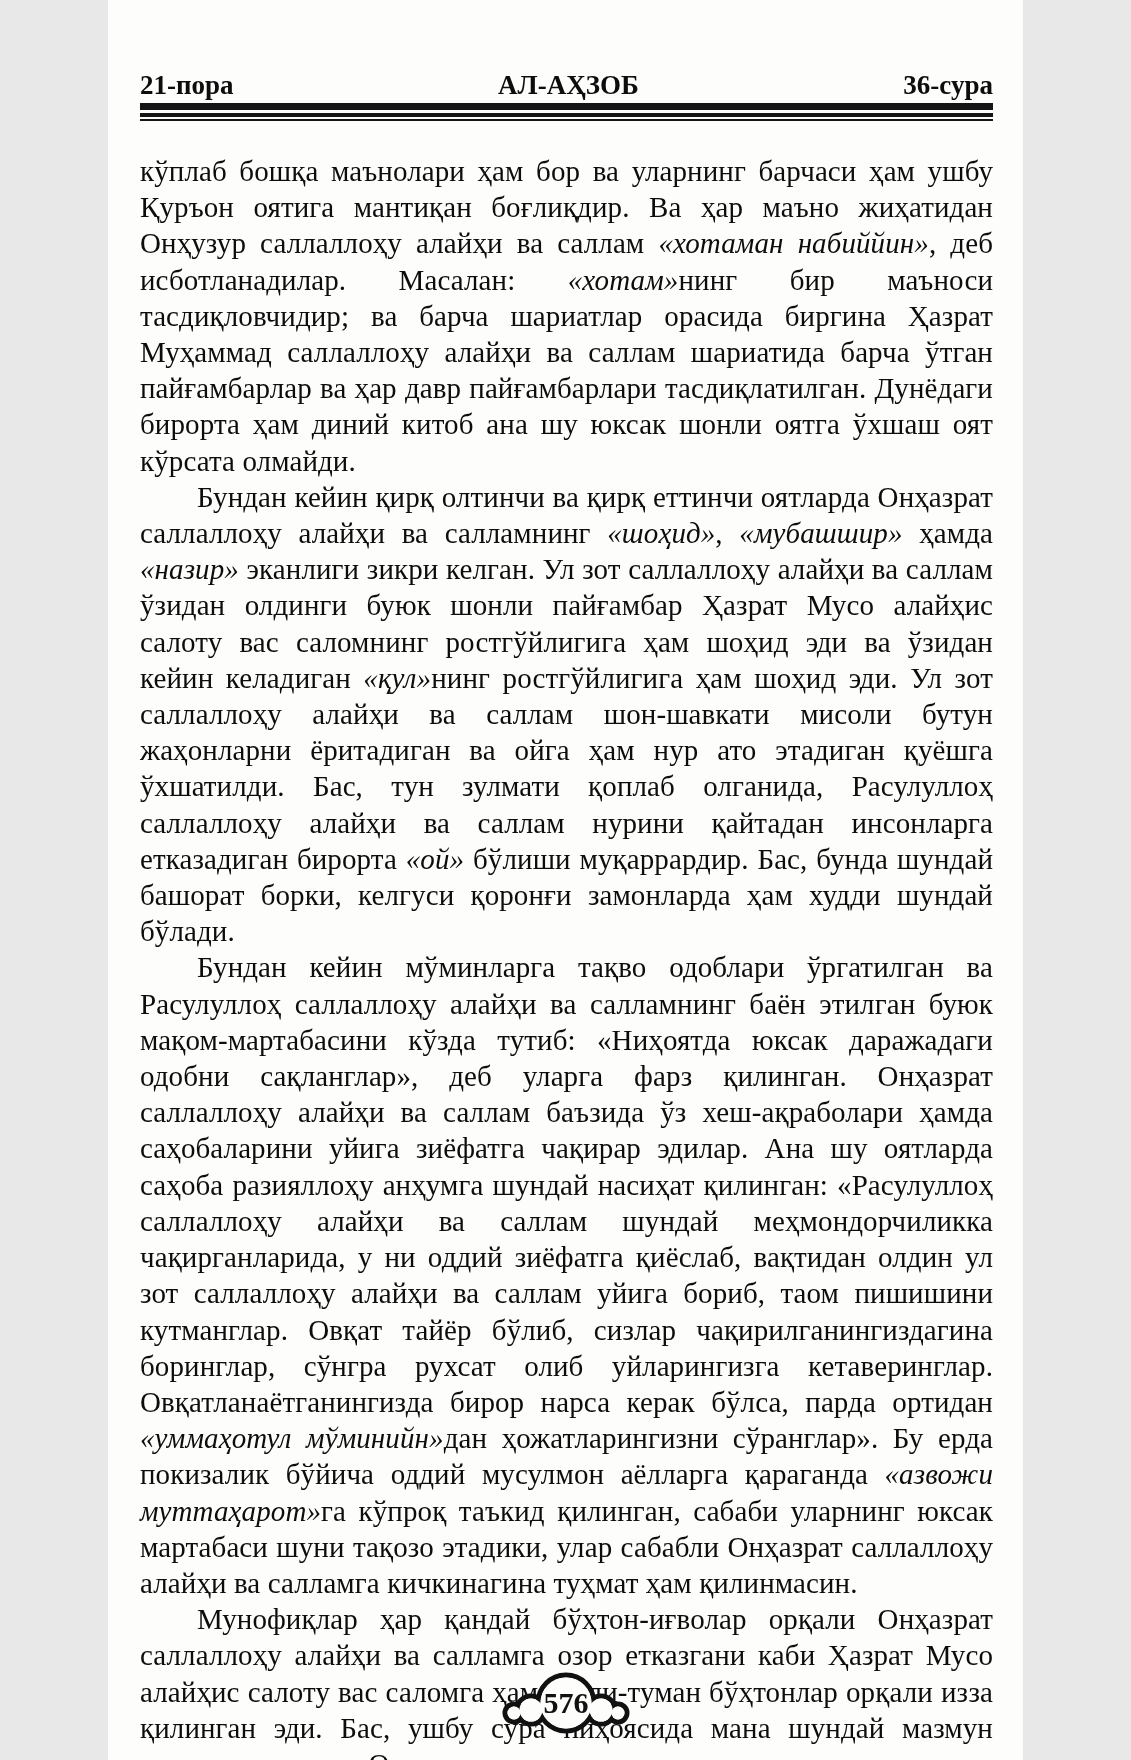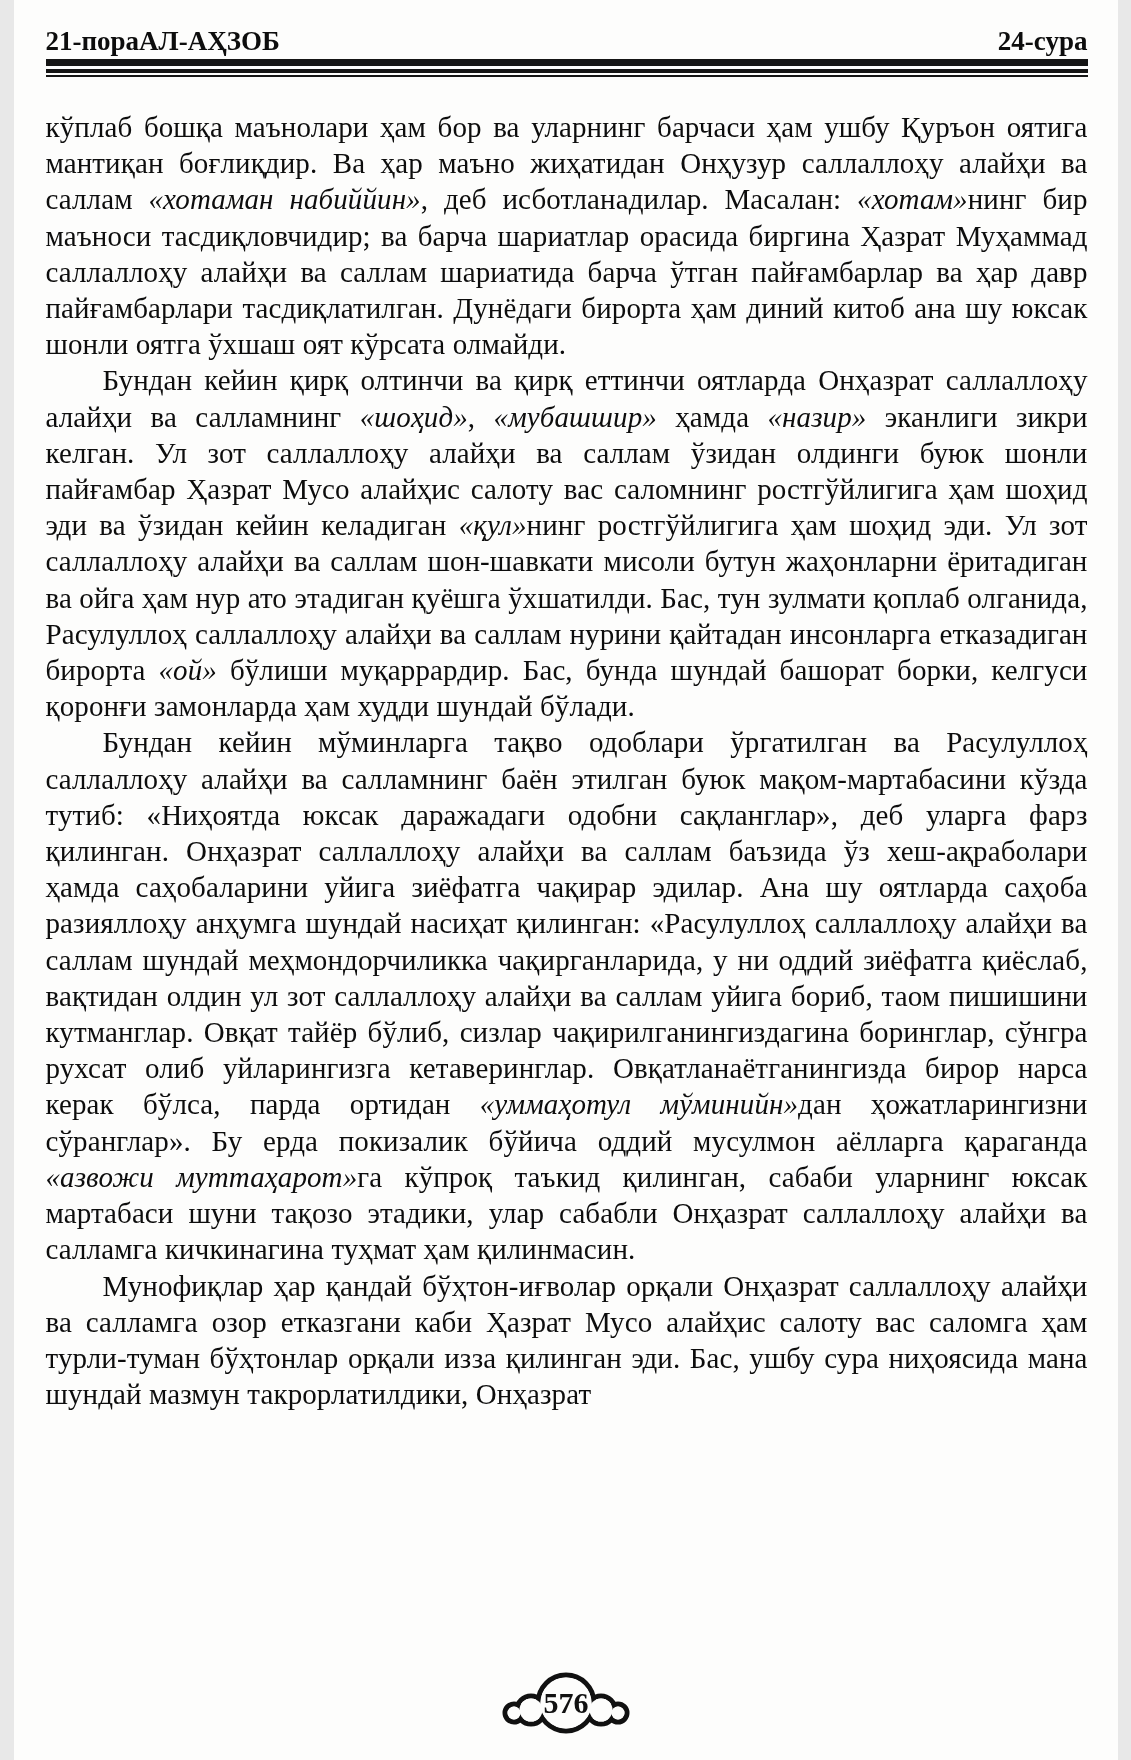--- a/index.html
+++ b/index.html
@@ -2,39 +2,39 @@
 <html><head>
 <meta charset="utf-8">
 <style>
   html, body {
     margin: 0;
     padding: 0;
     background: #e8e8e8;
   }
   .page {
     position: relative;
-    width: 1104px;
+    width: 915px;
     height: 1760px;
     margin: 0 auto;
     background: #fdfdfc;
     color: #0d0d0d;
     box-sizing: border-box;
     padding: 26px 30px 0 32px;
     font-family: "Liberation Serif", "DejaVu Serif", serif;
     overflow: hidden;
   }
   .running-head {
     display: flex;
     justify-content: space-between;
     align-items: baseline;
     font-weight: bold;
     font-size: 27px;
     line-height: 30px;
   }
-  .running-head .center { text-align: left; flex: 1; }
+  .running-head .center { text-align: center; flex: 1; margin-top: 44px; }
   .running-head .left, .running-head .right { white-space: nowrap; }
   .head-rule { margin-top: 3px; }
   .head-rule .bar-thick { height: 7px; background: #151515; }
   .head-rule .bar-mid   { height: 4px; background: #151515; margin-top: 3px; }
   .head-rule .bar-thin  { height: 2px; background: #151515; margin-top: 2px; }
   .body-text {
     margin-top: 32px;
     font-size: 29px;
     line-height: 36.2px;
     text-align: justify;
@@ -64,21 +64,21 @@
   }
 </style>
 </head>
 <body>
 
 <div class="page">
 
   <div class="running-head">
     <span class="left">21-пора</span>
     <span class="center">АЛ-АҲЗОБ</span>
-    <span class="right">24-сура</span>
+    <span class="right">36-сура</span>
   </div>
 
   <div class="head-rule">
     <div class="bar-thick"></div>
     <div class="bar-mid"></div>
     <div class="bar-thin"></div>
   </div>
 
   <div class="body-text">
       <p class=""><span>кўплаб бошқа маънолари ҳам бор ва уларнинг барчаси ҳам ушбу Қуръон оятига мантиқан боғлиқдир. Ва ҳар маъно жиҳатидан Онҳузур саллаллоҳу алайҳи ва саллам </span><span class="it">«хотаман набиййин»</span><span>, деб исботланадилар. Масалан: </span><span class="it">«хотам»</span><span>нинг бир маъноси тасдиқловчидир; ва барча шариатлар орасида биргина Ҳазрат Муҳаммад саллаллоҳу алайҳи ва саллам шариатида барча ўтган пайғамбарлар ва ҳар давр пайғамбарлари тасдиқлатилган. Дунёдаги бирорта ҳам диний китоб ана шу юксак шонли оятга ўхшаш оят кўрсата олмайди.</span></p>

